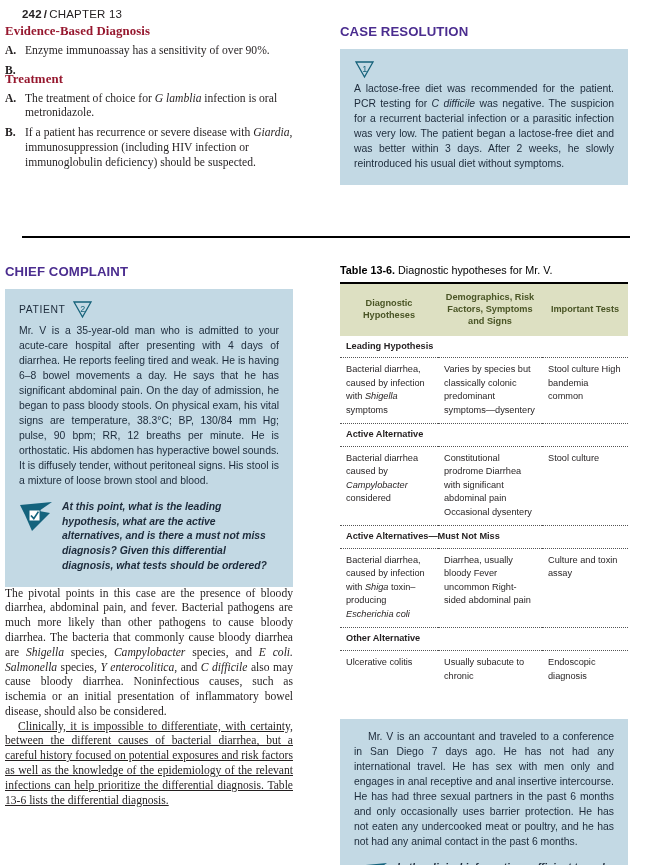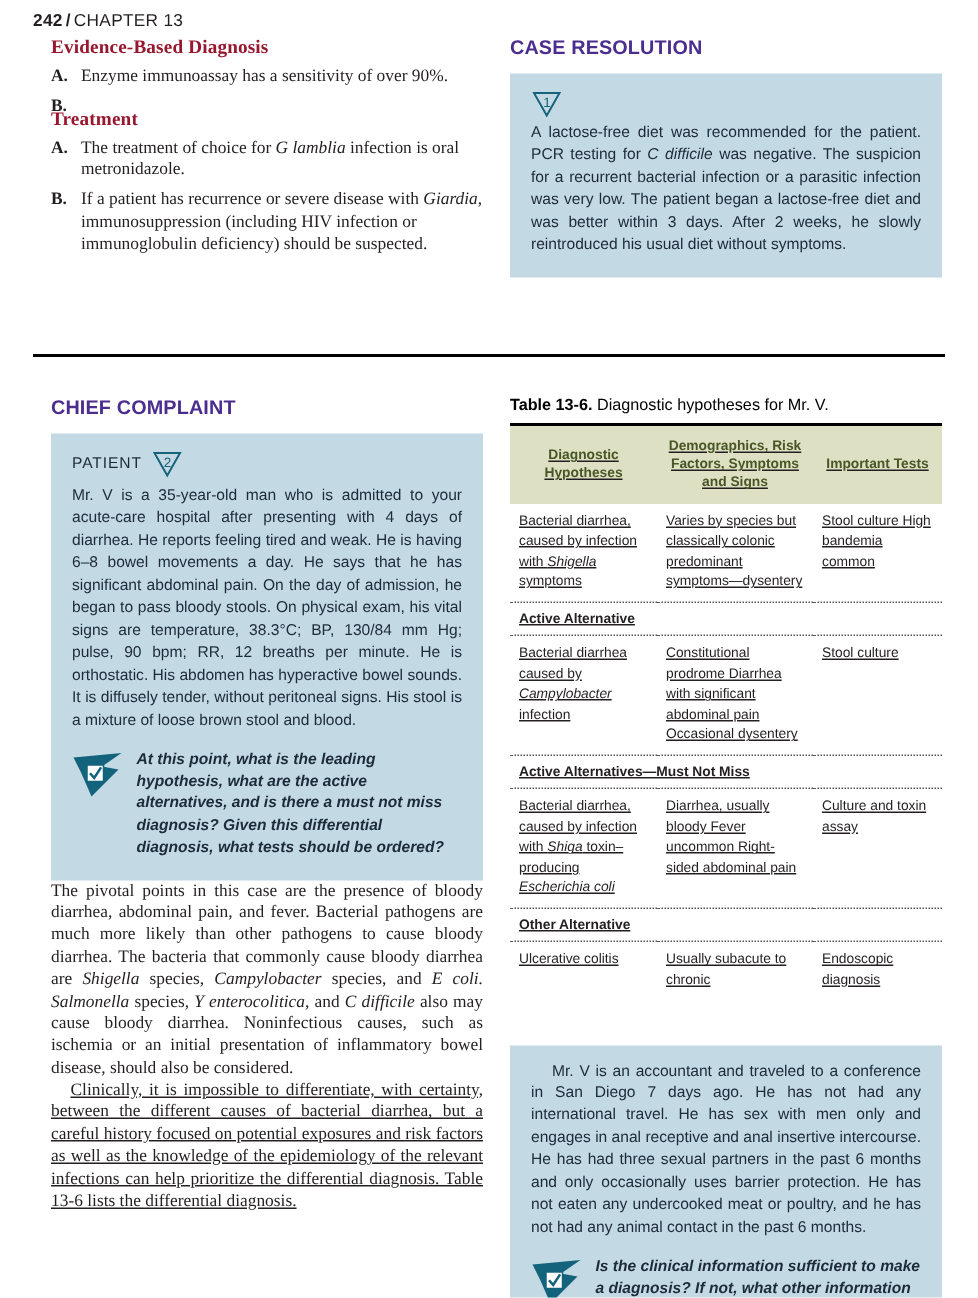--- a/index.html
+++ b/index.html
@@ -41,21 +41,21 @@
     top: 236px;
     height: 2px;
     background: #000000;
   }
 
   
   .col {
     position: absolute;
     width: 288px;
   }
-  .col-left  { left: 34px; }
+  .col-left  { left: 5px; }
   .col-right { left: 340px; }
 
   .band-top    { top: 24px; }
   .band-bottom { top: 264px; }
 
   
   h3.sec-head {
     font-family: "Liberation Serif", serif;
     font-weight: 700;
     font-size: 12.8px;
@@ -176,21 +176,20 @@
     color: #000;
     margin: 0 0 6px 0;
   }
   .tbl-caption .lbl { font-weight: 700; }
 
   table.dx {
     width: 288px;
     border-collapse: collapse;
     font-family: "Liberation Sans", sans-serif;
     table-layout: fixed;
-    text-decoration: underline;
   }
   table.dx col.c1 { width: 98px; }
   table.dx col.c2 { width: 104px; }
   table.dx col.c3 { width: 86px; }
 
   table.dx thead th {
     background: #dde0c2;
     color: #4a5526;
     font-size: 9.2px;
     font-weight: 700;
@@ -316,31 +315,34 @@
           <col class="c3">
         </colgroup>
       <thead>
         <tr>
           <th>Diagnostic Hypotheses</th>
           <th>Demographics, Risk Factors, Symptoms and Signs</th>
           <th>Important Tests</th>
         </tr>
       </thead>
       <tbody>
+        <tr class="grouprow first">
+          <td colspan="3">Leading Hypothesis</td>
+        </tr>
         <tr class="datarow">
           <td><span>Bacterial diarrhea, caused by infection with </span><i>Shigella</i><span> symptoms</span></td>
           <td>Varies by species but classically colonic predominant symptoms—dysentery</td>
           <td>Stool culture High bandemia common</td>
         </tr>
 
         <tr class="grouprow">
           <td colspan="3">Active Alternative</td>
         </tr>
         <tr class="datarow">
-          <td><span>Bacterial diarrhea caused by </span><i>Campylobacter</i><span> infection</span></td>
+          <td><span>Bacterial diarrhea caused by </span><i>Campylobacter</i><span> considered</span></td>
           <td>Constitutional prodrome Diarrhea with significant abdominal pain Occasional dysentery</td>
           <td>Stool culture</td>
         </tr>
 
         <tr class="grouprow">
           <td colspan="3">Active Alternatives—Must Not Miss</td>
         </tr>
         <tr class="datarow">
           <td><span>Bacterial diarrhea, caused by infection with </span><i>Shiga</i><span> toxin–producing </span><i>Escherichia coli</i></td>
           <td>Diarrhea, usually bloody Fever uncommon Right-sided abdominal pain</td>

